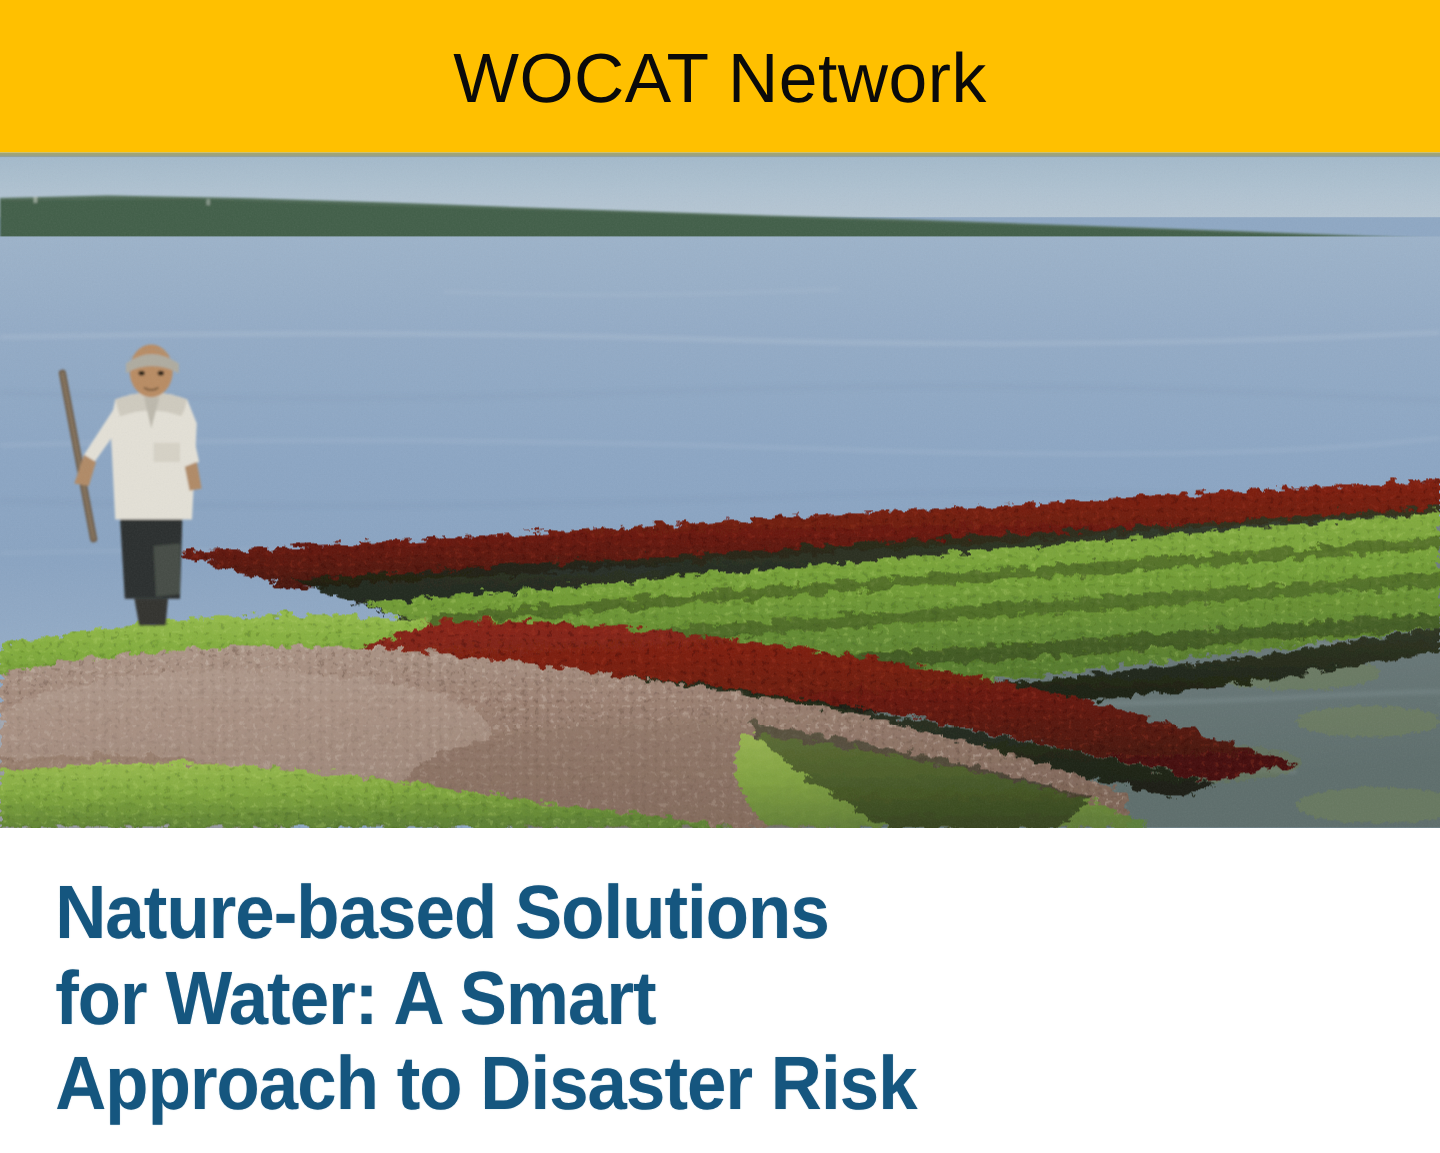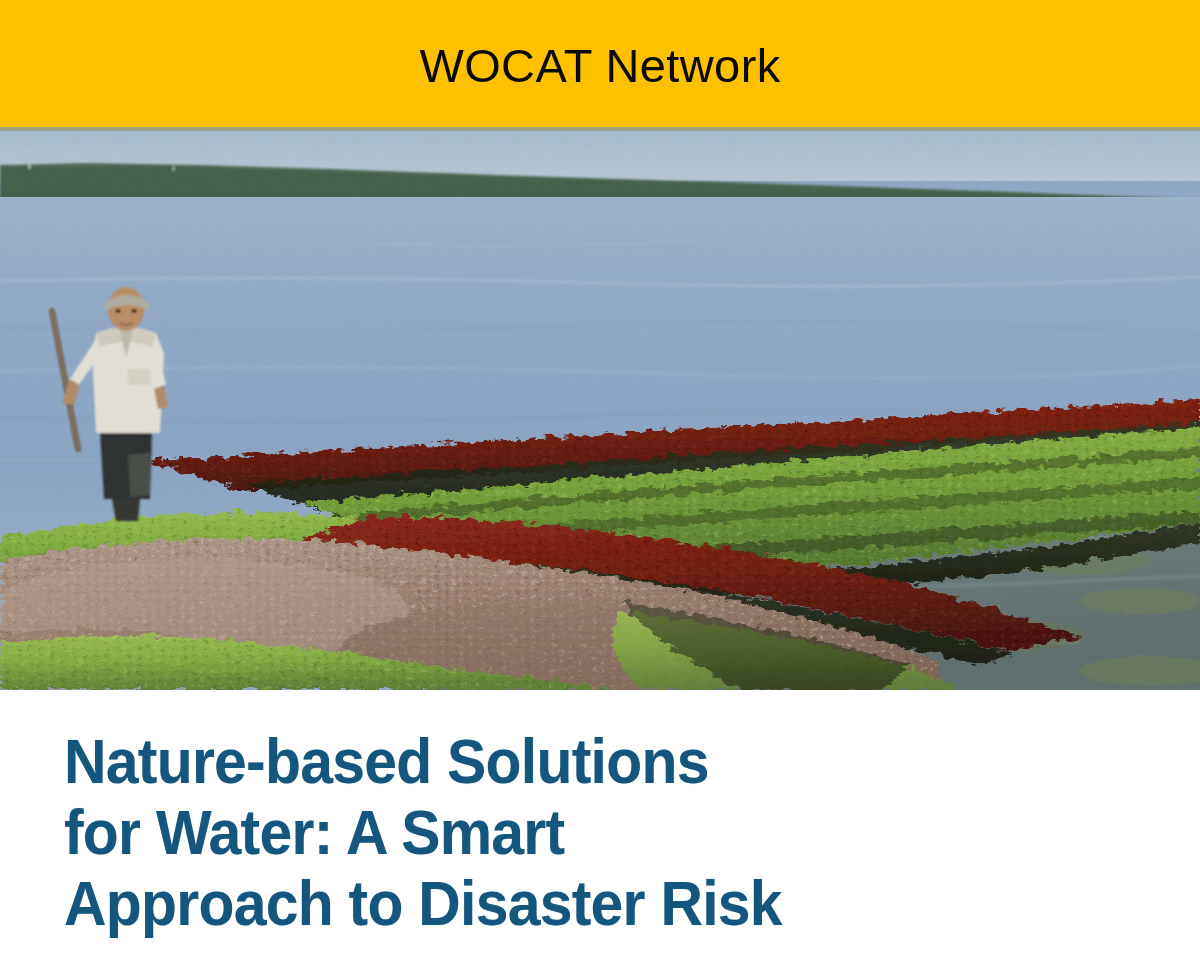--- a/index.html
+++ b/index.html
@@ -27,21 +27,21 @@
     left: 0; top: 0;
     width: 1200px;
     height: 127px;
     background: #FFC000;
     display: flex;
     align-items: center;
     justify-content: center;
   }
   .header-title {
     font-family: "Liberation Sans", sans-serif;
-    font-size: 47px;
+    font-size: 58px;
     font-weight: 400;
     color: #0a0a0a;
     letter-spacing: 0.4px;
     line-height: 1;
     transform: translateY(2px);
   }
   .header-divider {
     position: absolute;
     left: 0; top: 127px;
     width: 1200px;
@@ -60,21 +60,21 @@
   }
   .photo svg { display: block; width: 1200px; height: 559px; }
 
   
   .title-block {
     position: absolute;
     left: 0; top: 690px;
     width: 1200px;
     height: 271px;
     background: #ffffff;
-    padding: 36px 0 0 64px;
+    padding: 36px 0 0 46px;
   }
   .title-line {
     font-family: "Liberation Sans", sans-serif;
     font-weight: 700;
     font-size: 63px;
     line-height: 71px;
     color: #15567F;
     letter-spacing: -0.8px;
     white-space: nowrap;
     transform: scaleX(0.935);

